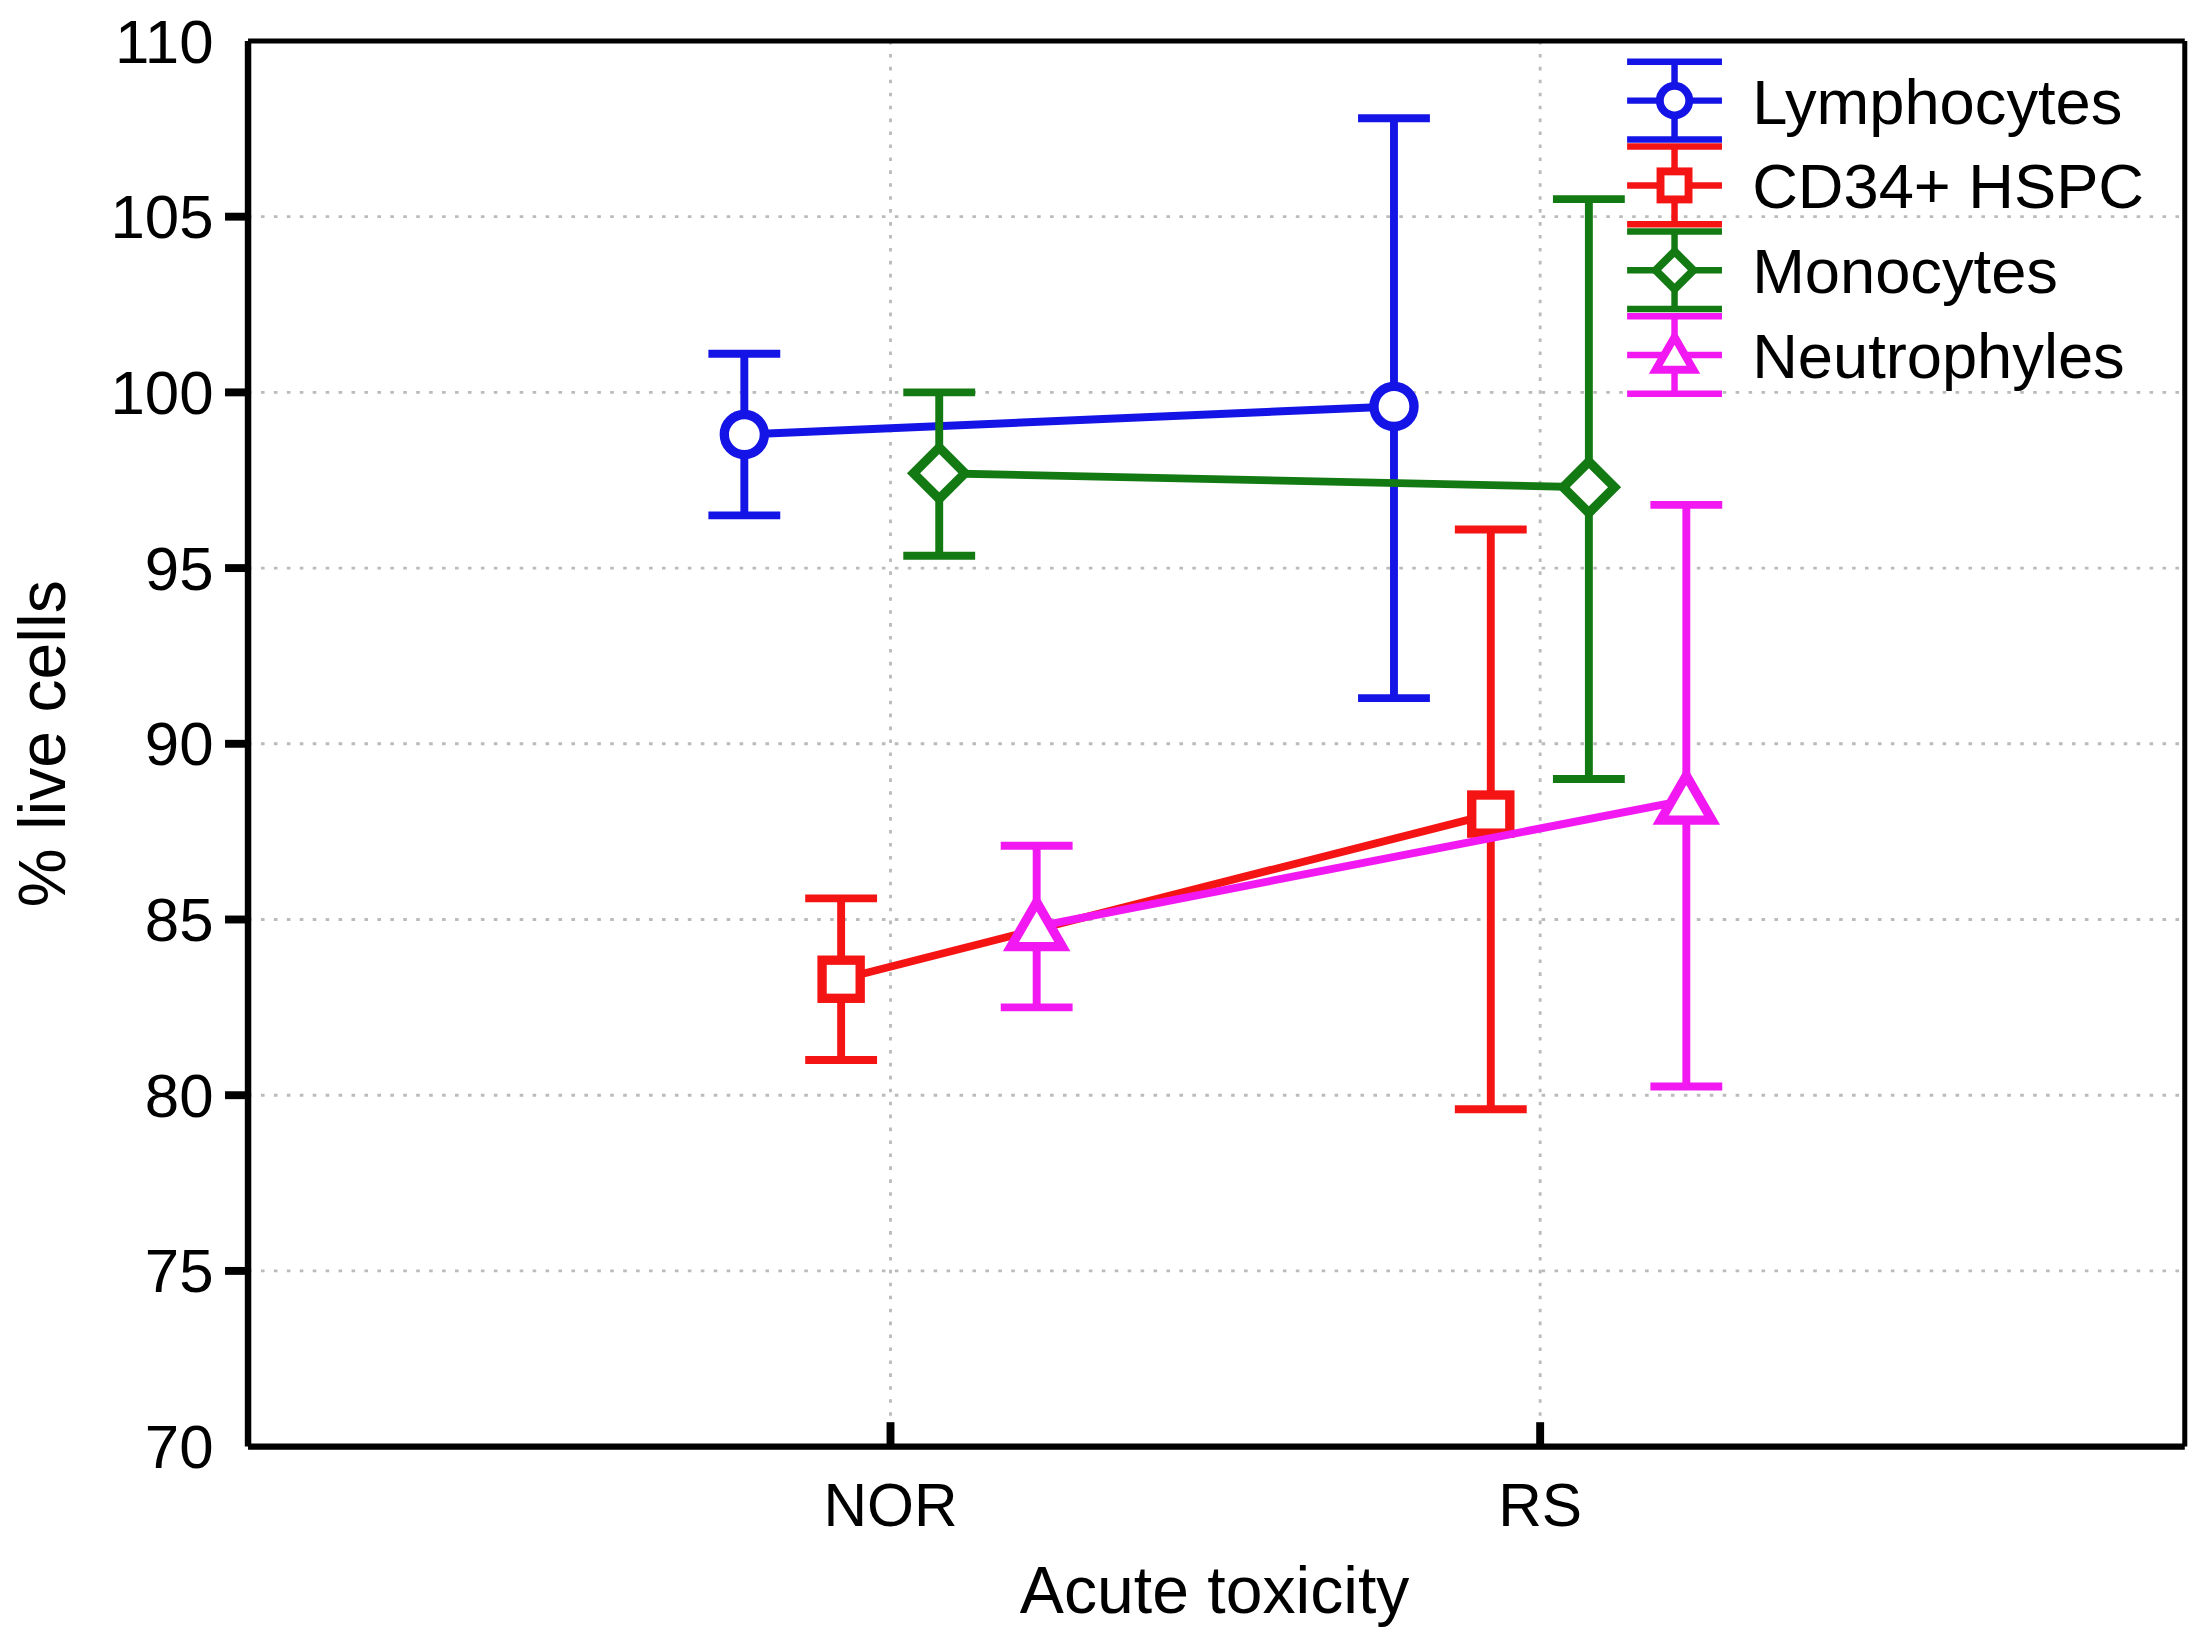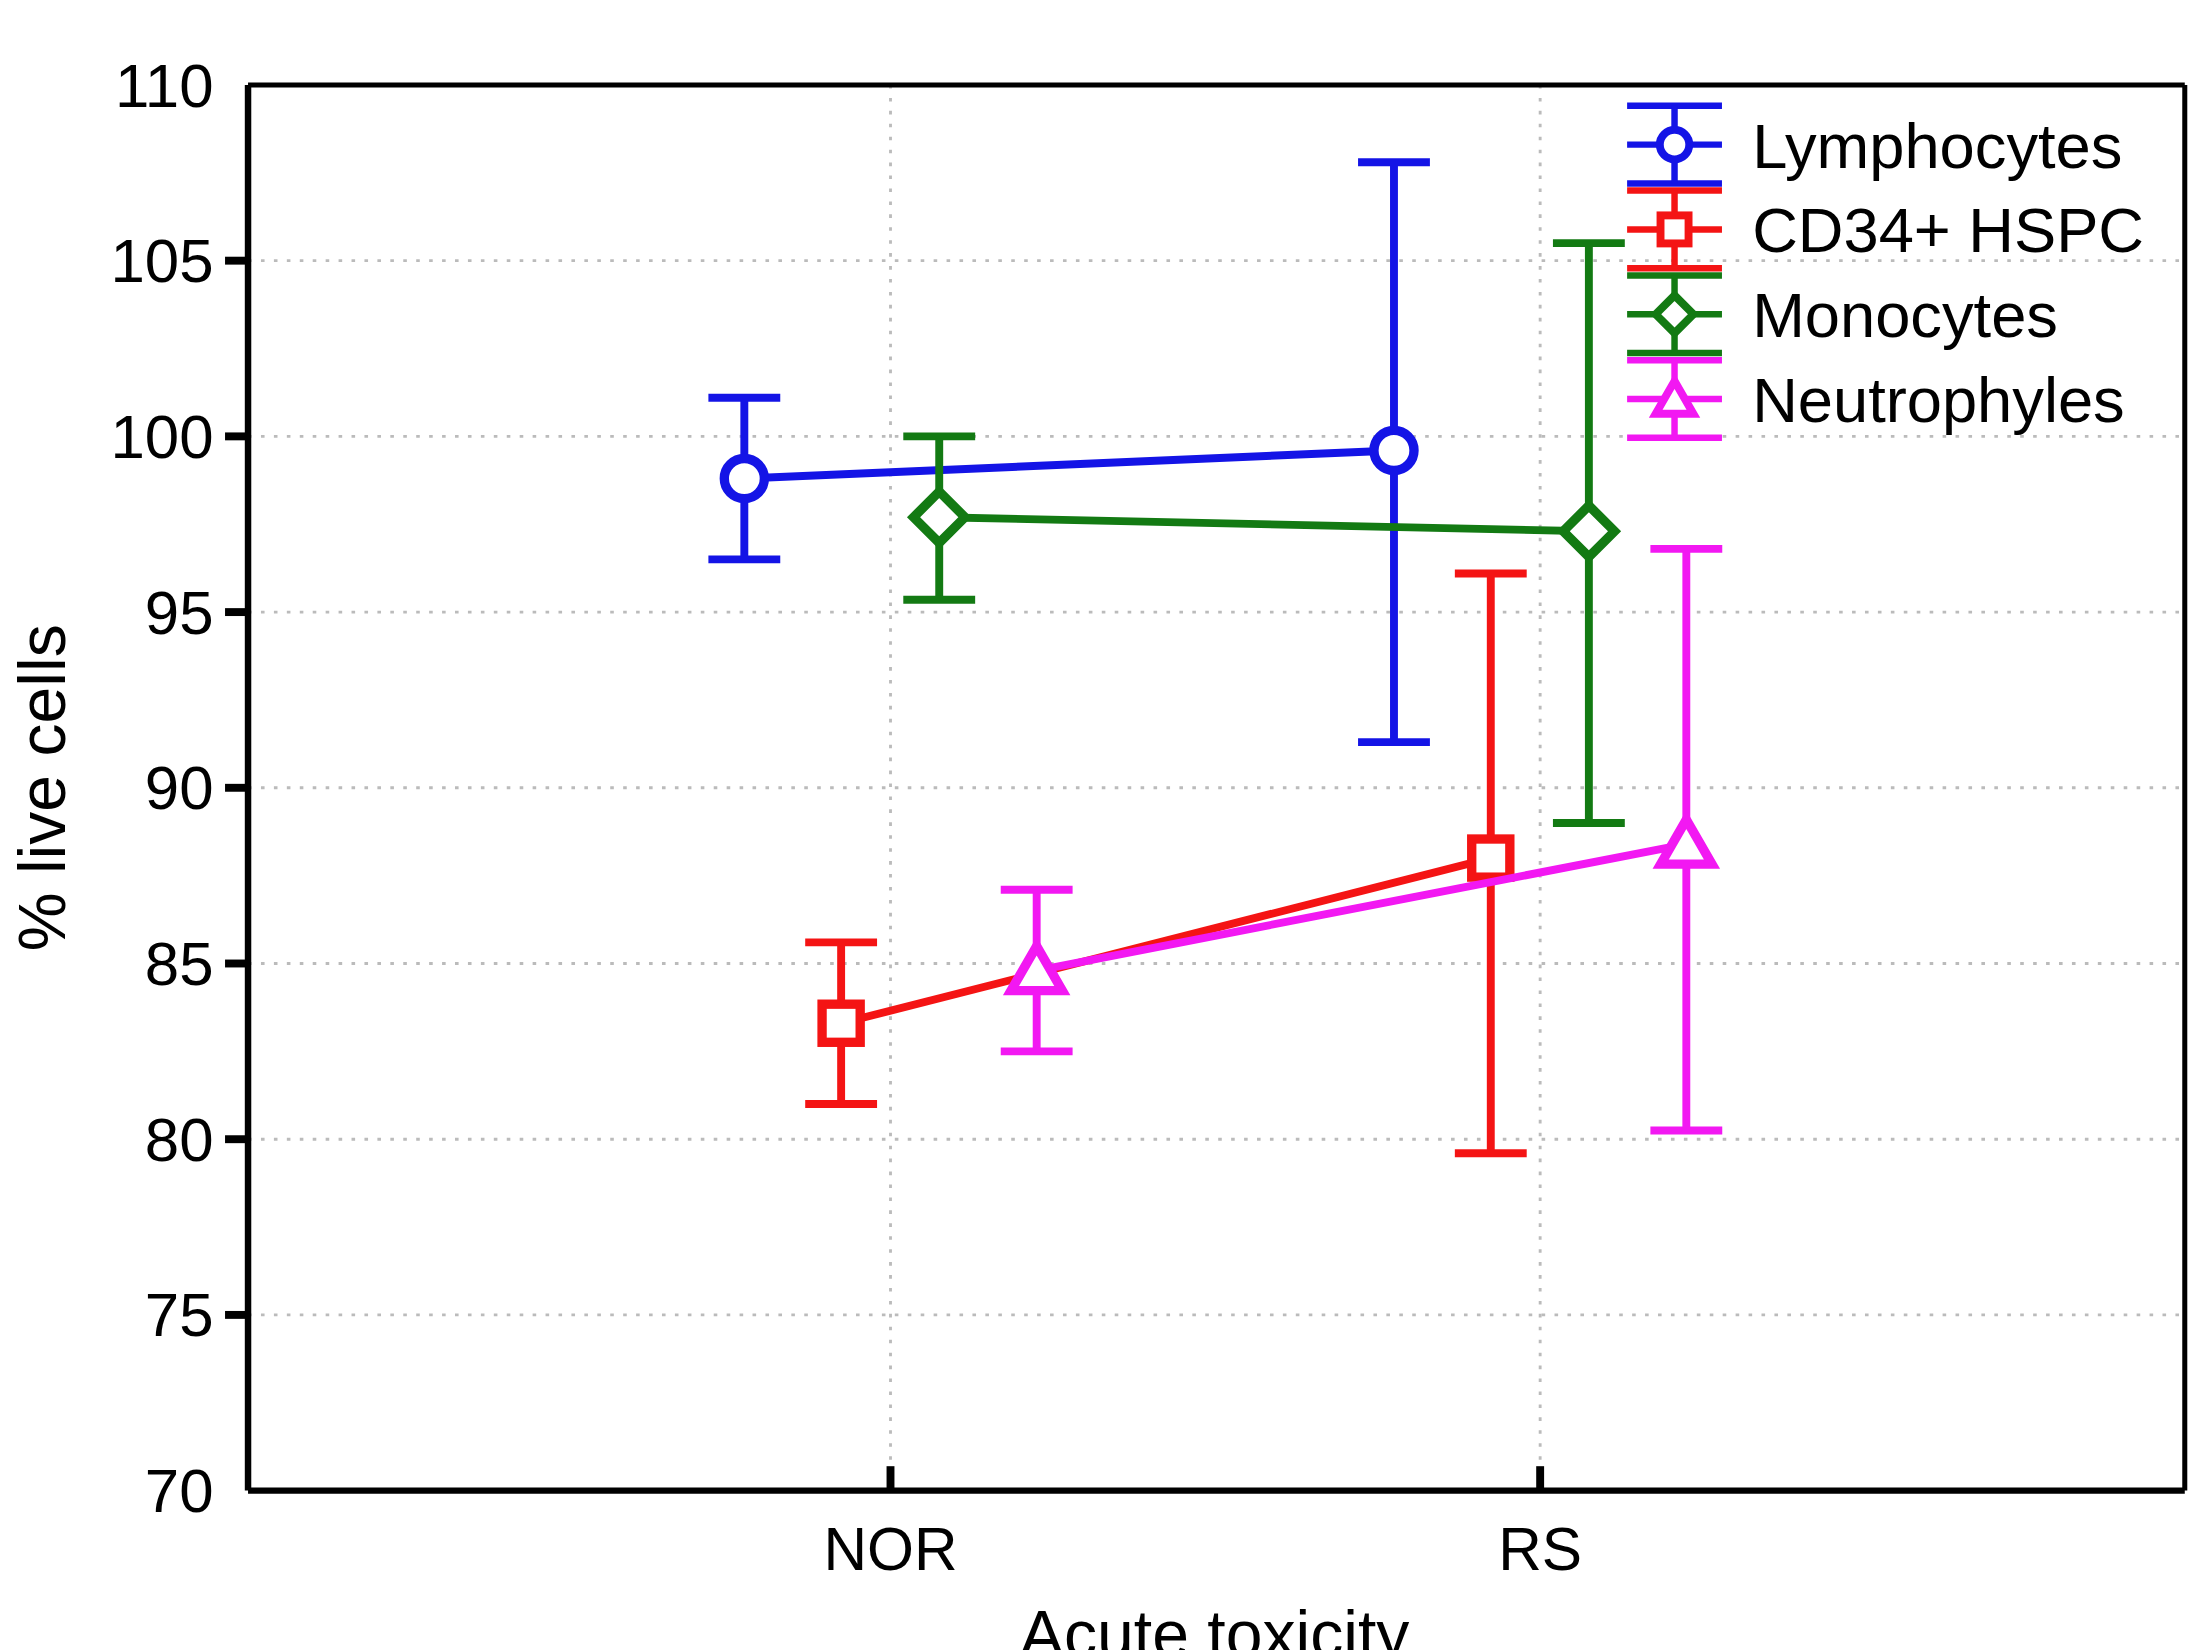--- a/index.html
+++ b/index.html
@@ -1,18 +1,18 @@
 <!DOCTYPE html>
 <html style="font-size:11.5px"><head>
 <meta charset="utf-8">
 <title>Acute toxicity chart</title>
 <style>
   html,body{margin:0;padding:0;background:#ffffff;}
   body{width:2205px;height:1650px;font-family:"Liberation Sans",sans-serif;overflow:hidden;}
-  #figure{position:relative;width:2205px;height:1318px;background:#fff;margin-top:44px;}
+  #figure{position:relative;width:2205px;height:1318px;background:#fff;}
   svg{display:block;}
   .tick-label{font-family:"Liberation Sans",sans-serif;font-size:86px;fill:#000;}
   .axis-title{font-family:"Liberation Sans",sans-serif;font-size:92px;fill:#000;}
   .legend-label{font-family:"Liberation Sans",sans-serif;font-size:88px;fill:#000;}
   .cat-label{font-family:"Liberation Sans",sans-serif;font-size:84px;fill:#000;}
 </style>
 </head>
 <body>
 
 <div id="figure">

